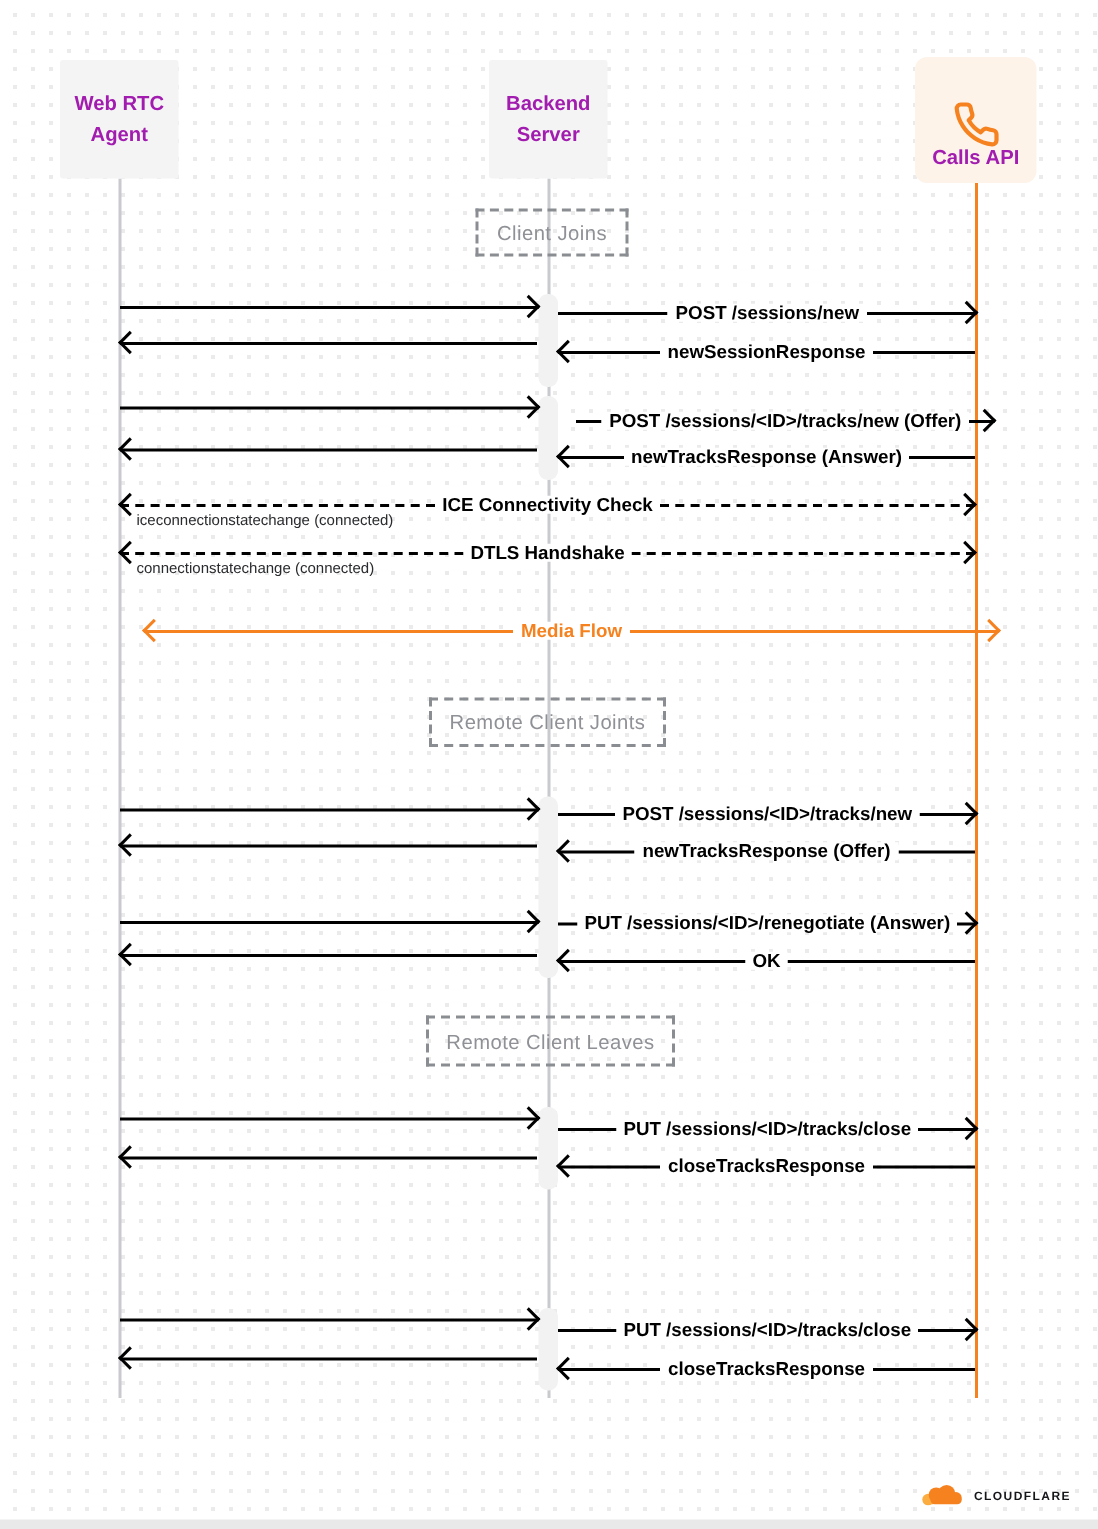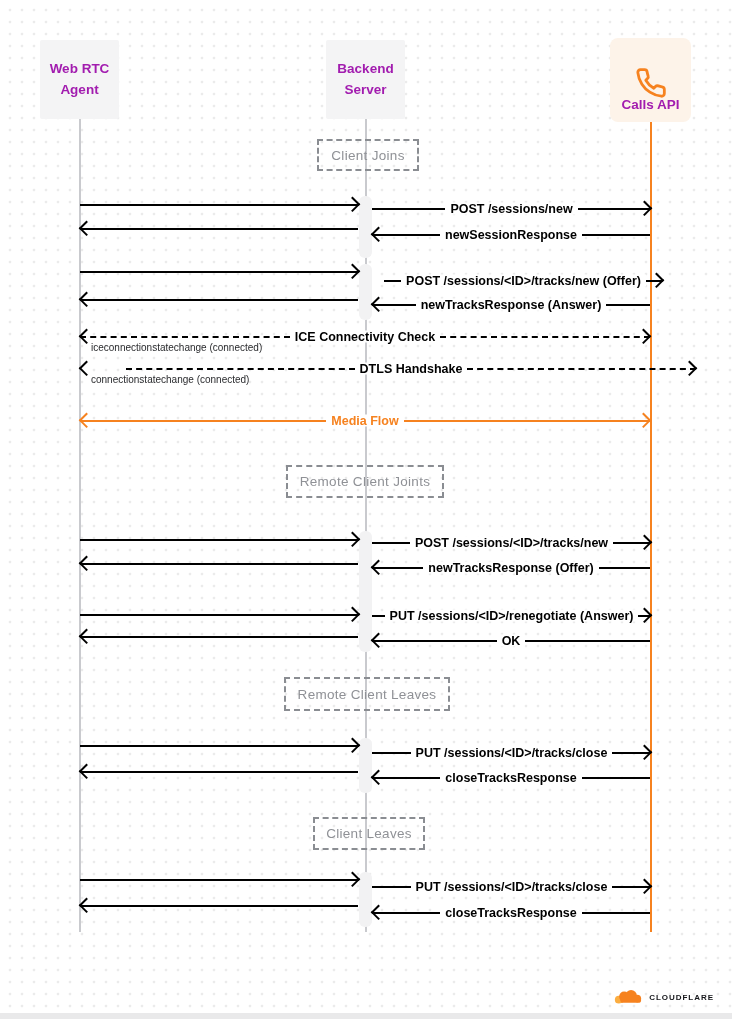--- a/index.html
+++ b/index.html
@@ -27,21 +27,21 @@
   
   .section{
     position:absolute;display:flex;align-items:center;justify-content:center;
     border:2px dashed #8a8d92;color:#8f9196;font-size:13.5px;letter-spacing:.3px;
     z-index:3;font-weight:400;white-space:nowrap;
   }
   
   .msg{position:absolute;height:18px;display:flex;align-items:center;z-index:3;color:#000000;}
   .msg .line{flex:1;border-top:2.5px solid currentColor;}
   .msg.dashed .line{border-top-style:dashed;}
-  .msg.orange{color:#F6821F;}
+  .msg.orange{color:#F6821F;margin-left:16px;}
   .msg .lbl{
     font-weight:700;font-size:12.5px;white-space:nowrap;padding:0 5px;background:#fff;
     line-height:1;transform:translateY(-0.5px);
   }
   .head{position:absolute;width:9px;height:9px;border-style:solid;border-color:currentColor;
     border-width:2.5px 2.5px 0 0;top:50%;}
   .head.r{right:1px;transform:translateY(-56%) rotate(45deg);}
   .head.l{left:1px;transform:translateY(-56%) rotate(-135deg);}
   .caption{position:absolute;font-size:10px;color:#2a2b2e;z-index:3;white-space:nowrap;}
   
@@ -84,23 +84,20 @@
 
   <div class="section" style="left:317px;top:139px;width:98px;height:28px;">
     <span>Client Joins</span>
   </div>
   <div class="section" style="left:286px;top:465px;width:154px;height:29px;">
     <span>Remote Client Joints</span>
   </div>
   <div class="section" style="left:284px;top:677px;width:162px;height:30px;">
     <span>Remote Client Leaves</span>
   </div>
-  <div class="section" style="left:313px;top:817px;width:108px;height:29px;">
-    <span>Client Leaves</span>
-  </div>
 
   <div class="msg" style="left:80px;top:196px;width:279px;">
     <span class="line"></span>
       <span class="head r"></span>
   </div>
   <div class="msg" style="left:372px;top:200px;width:279px;">
     <span class="line"></span>
       <span class="lbl">POST /sessions/new</span>
       <span class="line"></span>
       <span class="head r"></span>
@@ -139,21 +136,21 @@
 
   <div class="msg dashed" style="left:80px;top:328px;width:570px;">
     <span class="head l"></span>
       <span class="line"></span>
       <span class="lbl">ICE Connectivity Check</span>
       <span class="line"></span>
       <span class="head r"></span>
   </div>
   <span class="caption" style="left:91px;top:342px;">iceconnectionstatechange (connected)</span>
 
-  <div class="msg dashed" style="left:80px;top:360px;width:570px;padding-left:46px;">
+  <div class="msg dashed" style="left:80px;top:360px;width:570px;">
     <span class="head l"></span>
       <span class="line"></span>
       <span class="lbl">DTLS Handshake</span>
       <span class="line"></span>
       <span class="head r"></span>
   </div>
   <span class="caption" style="left:91px;top:374px;">connectionstatechange (connected)</span>
 
   <div class="msg orange" style="left:80px;top:412px;width:570px;">
     <span class="head l"></span>

